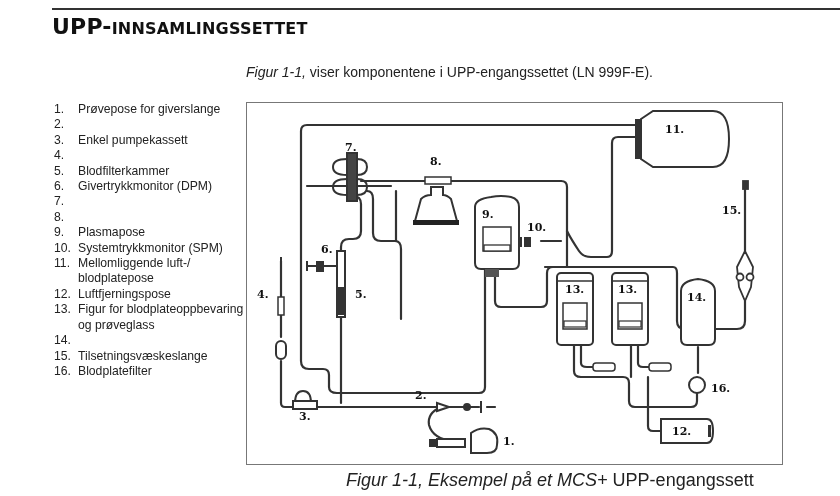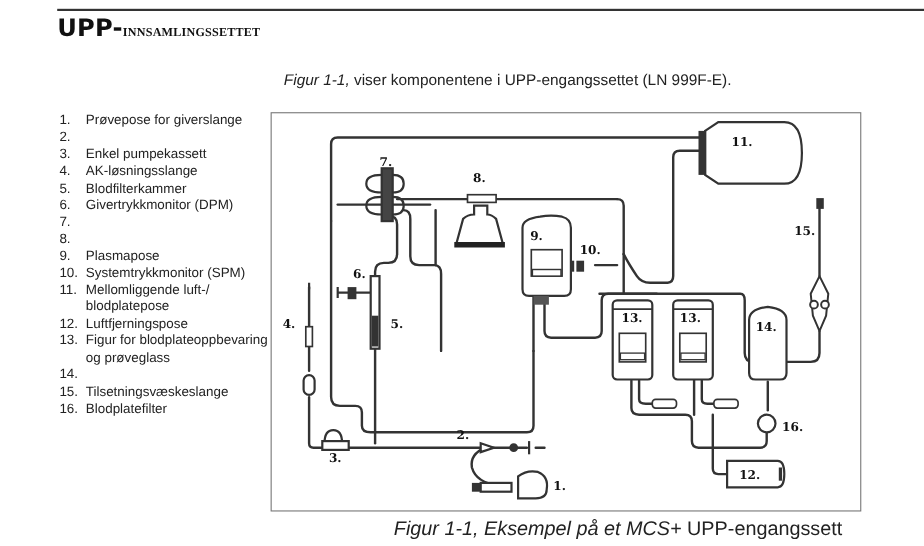--- a/index.html
+++ b/index.html
@@ -1,21 +1,21 @@
 <!DOCTYPE html>
 <html><head>
 <meta charset="utf-8">
 <style>
   html,body{margin:0;padding:0;background:#fff;}
   body{width:840px;height:496px;position:relative;overflow:hidden;font-family:"Liberation Sans",sans-serif;color:#1a1a1a;}
   .rule{position:absolute;left:52px;top:8px;width:788px;height:2px;background:#333;}
   .title{position:absolute;left:52px;top:14px;font-family:"DejaVu Sans",sans-serif;font-weight:bold;font-size:22px;letter-spacing:0.2px;color:#111;}
-  .title .sc{font-size:11px;font-family:Liberation Serif, serif;}
+  .title .sc{font-size:16px;}
   .intro{position:absolute;left:246px;top:64px;font-size:14px;color:#222;}
-  .intro i, .caption i{font-style:italic;margin-left:12px;}
+  .intro i, .caption i{font-style:italic;}
   .legend{position:absolute;left:54px;top:102px;width:190px;font-size:12.2px;line-height:15.4px;color:#222;margin:0;padding:0;list-style:none;}
   .legend li{display:flex;}
   .legend .num{width24px;min-width:24px;}
   .legend .txt{flex:1;}
   .figbox{position:absolute;left:246px;top:102px;width:537px;height:363px;border:1.5px solid #777;box-sizing:border-box;}
   .figbox svg{position:absolute;left:0;top:0;}
   .caption{position:absolute;left:346px;top:470px;font-size:18px;color:#222;}
   .lbl{font-family:"DejaVu Serif",serif;font-weight:bold;font-size:11px;fill:#111;}
 </style>
 </head>
@@ -33,21 +33,20 @@
     </li>
   <li>
       <span class="num" style="min-width:24px">2.</span>
     </li>
   <li>
       <span class="num" style="min-width:24px">3.</span>
       <span class="txt">Enkel pumpekassett</span>
     </li>
   <li>
       <span class="num" style="min-width:24px">4.</span>
-      <span class="txt">AK-løsningsslange</span>
     </li>
   <li>
       <span class="num" style="min-width:24px">5.</span>
       <span class="txt">Blodfilterkammer</span>
     </li>
   <li>
       <span class="num" style="min-width:24px">6.</span>
       <span class="txt">Givertrykkmonitor (DPM)</span>
     </li>
   <li>

